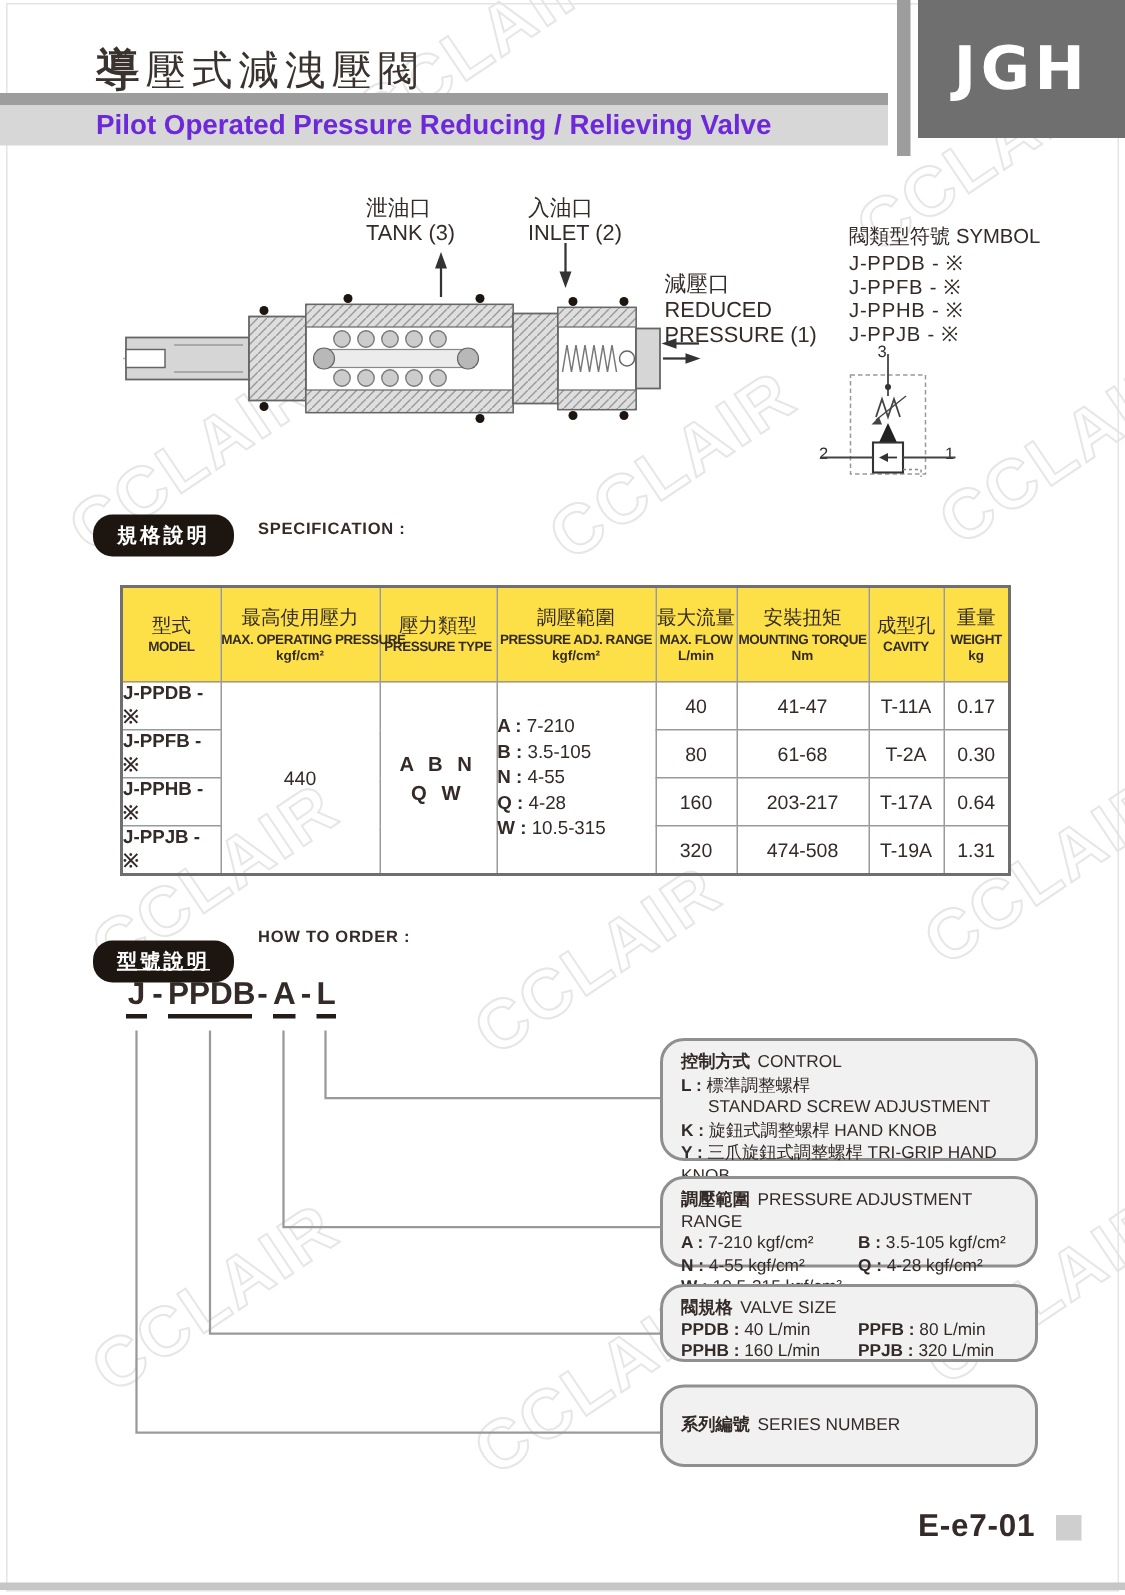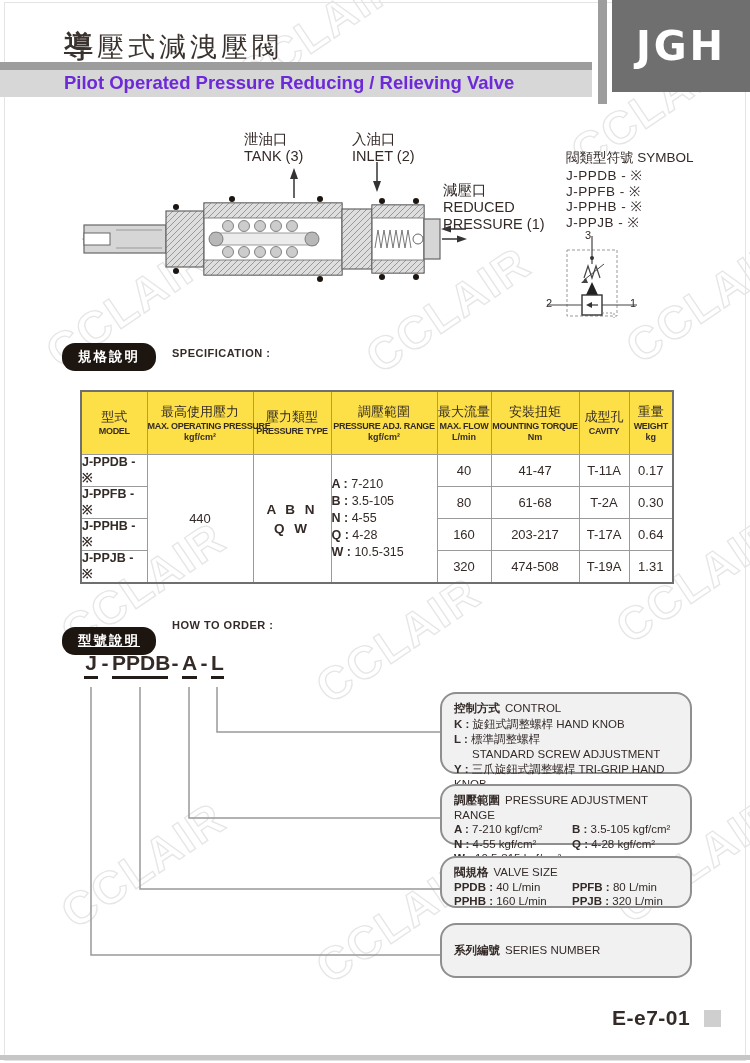--- a/index.html
+++ b/index.html
@@ -323,24 +323,24 @@
     <span class="cd0">-</span>
     <span class="code-part cp1">PPDB</span>
     <span class="cd1">-</span>
     <span class="code-part cp2">A</span>
     <span class="cd2">-</span>
     <span class="code-part cp3">L</span>
   </div>
 
   <div class="order-box box-control">
     <div class="box-title"><span class="zh">控制方式</span><span class="en">CONTROL</span></div>
-    <div class="kline"><span class="k">K :</span> <span>旋鈕式調整螺桿  HAND KNOB</span></div>
     <div class="kline"><span class="k">L :</span> <span>標準調整螺桿</span>
       <div class="sub">STANDARD SCREW ADJUSTMENT</div>
     </div>
+    <div class="kline"><span class="k">K :</span> <span>旋鈕式調整螺桿  HAND KNOB</span></div>
     <div class="kline"><span class="k">Y :</span> <span>三爪旋鈕式調整螺桿  TRI-GRIP HAND KNOB</span></div>
   </div>
 
   <div class="order-box box-adj">
     <div class="box-title"><span class="zh">調壓範圍</span><span class="en">PRESSURE ADJUSTMENT RANGE</span></div>
     <div class="two-col">
       <div><span class="k" style="font-weight:bold">A :</span> <span>7-210 kgf/cm²</span></div>
       <div><span class="k" style="font-weight:bold">B :</span> <span>3.5-105 kgf/cm²</span></div>
       <div><span class="k" style="font-weight:bold">N :</span> <span>4-55 kgf/cm²</span></div>
       <div><span class="k" style="font-weight:bold">Q :</span> <span>4-28 kgf/cm²</span></div>

